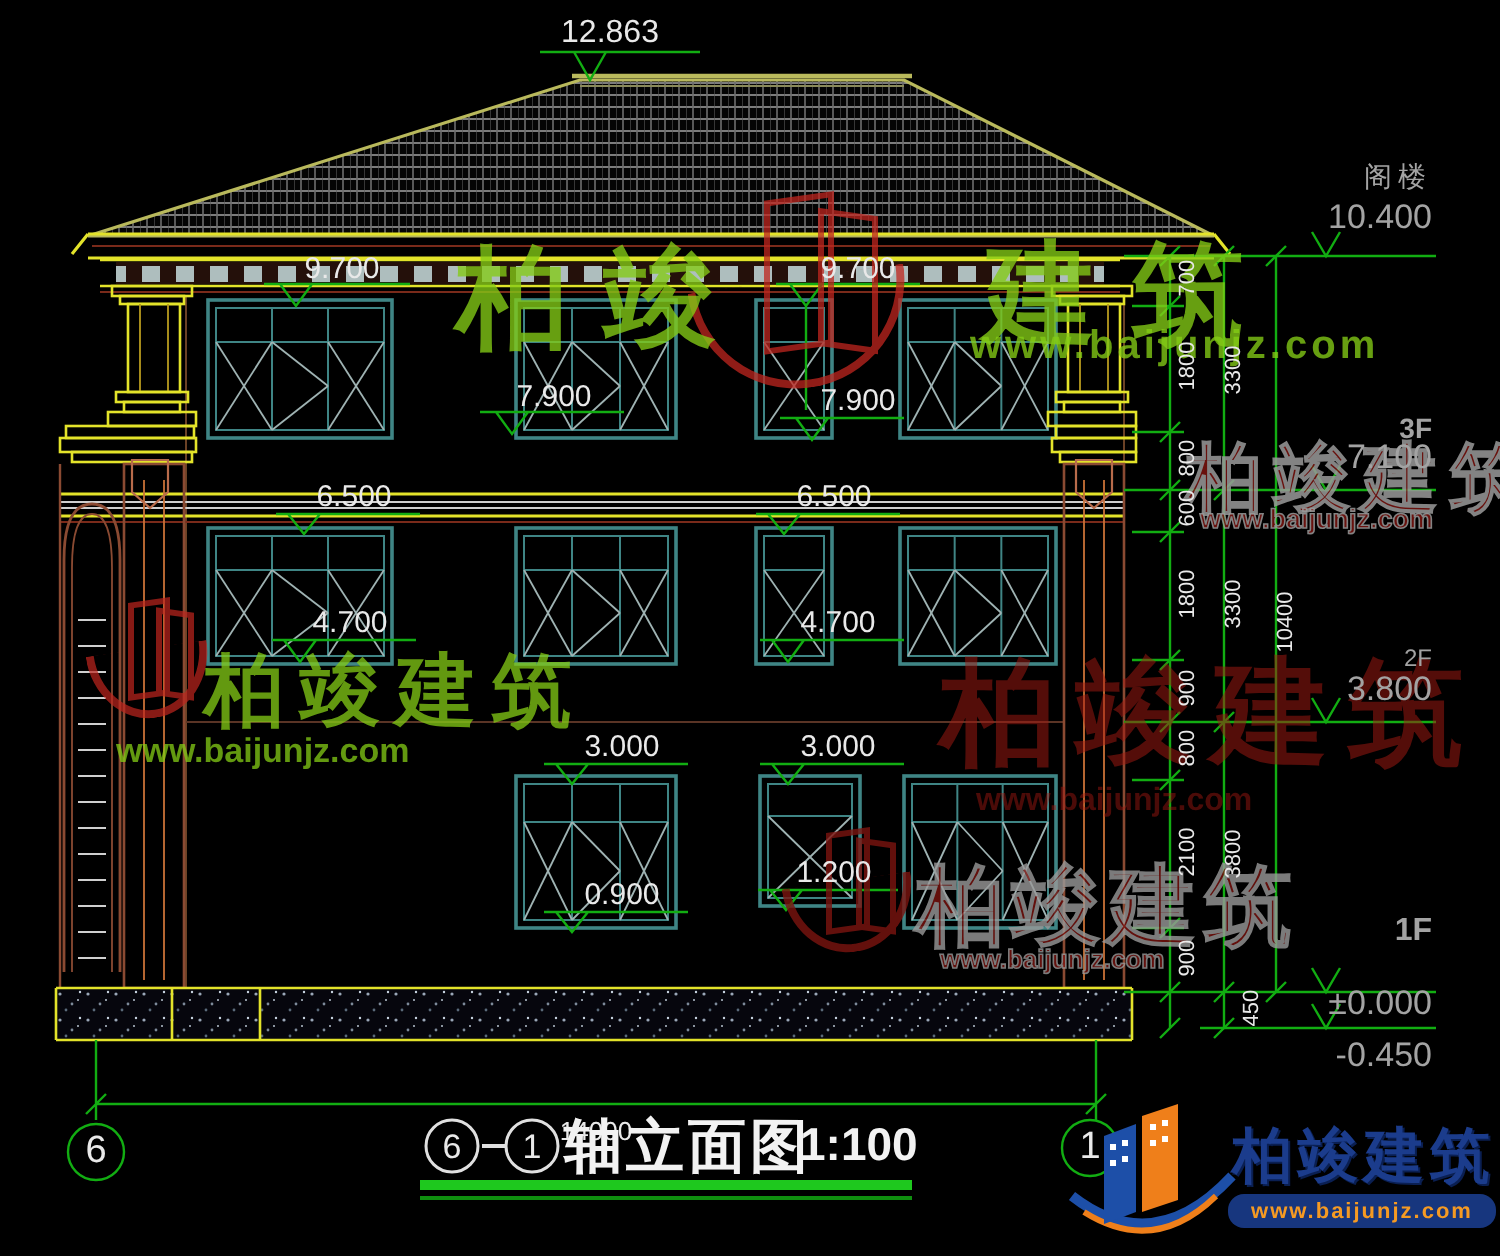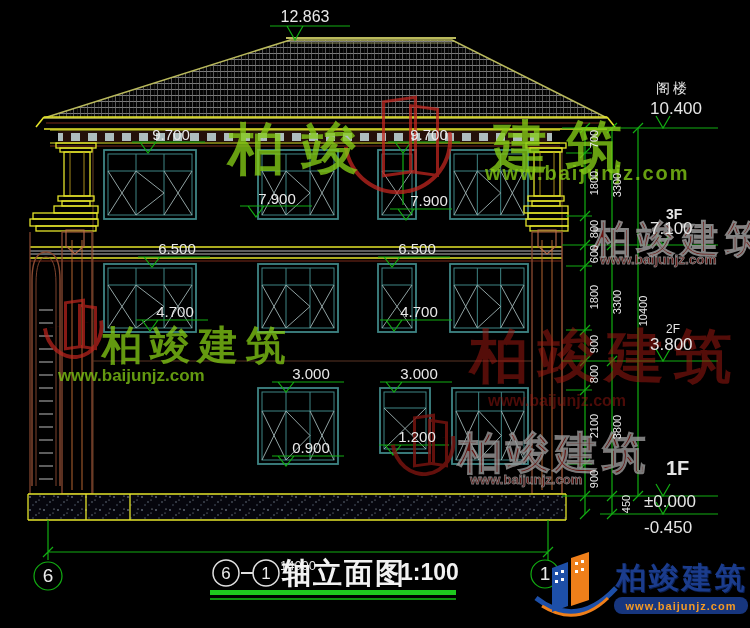--- a/index.html
+++ b/index.html
@@ -1,20 +1,20 @@
 <!DOCTYPE html>
 <html><head>
 <meta charset="utf-8">
 <style>
   html,body{margin:0;padding:0}
   body{width:750px;height:628px;position:relative;overflow:hidden;background:#000;font-family:"Liberation Sans",sans-serif}
   svg.draw{position:absolute;left:0;top:0;z-index:1}
   .t{position:absolute;color:#e9e9e9;white-space:nowrap;text-align:center;z-index:6;font-family:"Liberation Sans",sans-serif}
   .vdim{position:absolute;width:36px;font-size:11px;color:#e9e9e9;text-align:center;transform:rotate(-90deg);white-space:nowrap;z-index:6}
-  .lvl{position:absolute;color:#e5e5e5;white-space:nowrap;text-align:left;z-index:6}
+  .lvl{position:absolute;color:#a3a3a3;white-space:nowrap;text-align:right;z-index:6}
   .wm{position:absolute;color:#84cc16;font-weight:bold;white-space:nowrap;z-index:5}
   .wm.outl{-webkit-text-stroke:.8px #9a9a9a;color:#7c1410}
   .wmlogo{position:absolute;z-index:5}
   .wmlogo .b1{position:absolute;left:34%;top:0;width:26%;height:72%;border:3px solid currentColor;transform:skewY(-8deg)}
   .wmlogo .b2{position:absolute;left:58%;top:8%;width:22%;height:64%;border:3px solid currentColor;transform:skewY(8deg)}
   .wmlogo .arc{position:absolute;left:2%;bottom:2%;width:92%;height:52%;border:4px solid currentColor;border-top:none;border-radius:0 0 50% 50% / 0 0 100% 100%;transform:rotate(-8deg)}
   .brandtxt{position:absolute;font-weight:bold;color:#1b3c8c;white-space:nowrap;z-index:7}
   .pilltxt{position:absolute;font-weight:bold;color:#f59a23;text-align:center;white-space:nowrap;z-index:7}
 </style>
 </head>
@@ -307,21 +307,21 @@
 <div class="vdim" style="left:599px;top:421px">3800</div>
 <div class="vdim" style="left:623px;top:305px;width:40px">10400</div>
 <div class="vdim" style="left:608px;top:498px">450</div>
 
 <div class="lvl" style="left:656px;top:80px;width:60px;font-size:14px;letter-spacing:3px">阁楼</div>
 <div class="lvl" style="left:650px;top:99px;width:66px;font-size:17px">10.400</div>
 <div class="lvl" style="left:666px;top:206px;width:50px;font-size:14px;font-weight:bold">3F</div>
 <div class="lvl" style="left:650px;top:219px;width:66px;font-size:17px">7.100</div>
 <div class="lvl" style="left:666px;top:322px;width:50px;font-size:12px;font-weight:normal">2F</div>
 <div class="lvl" style="left:650px;top:335px;width:66px;font-size:17px">3.800</div>
-<div class="lvl" style="left:666px;top:457px;width:50px;font-size:20px;font-weight:bold">1F</div>
+<div class="lvl" style="left:666px;top:457px;width:50px;font-size:16px;font-weight:bold">1F</div>
 <div class="lvl" style="left:644px;top:492px;width:72px;font-size:17px">±0.000</div>
 <div class="lvl" style="left:644px;top:518px;width:72px;font-size:17px">-0.450</div>
 
 <div class="t" style="left:268px;top:558px;width:60px;font-size:13px">14000</div>
 <div class="t" style="left:40px;top:565px;width:16px;font-size:19px">6</div>
 <div class="t" style="left:537px;top:563px;width:16px;font-size:19px">1</div>
 
 <div class="t" style="left:218px;top:564px;width:16px;font-size:17px">6</div>
 <div class="t" style="left:258px;top:564px;width:16px;font-size:17px">1</div>
 <div class="t" style="left:282px;top:554px;font-size:29px;font-weight:bold;letter-spacing:2px;color:#f2f2f2">轴立面图</div>

